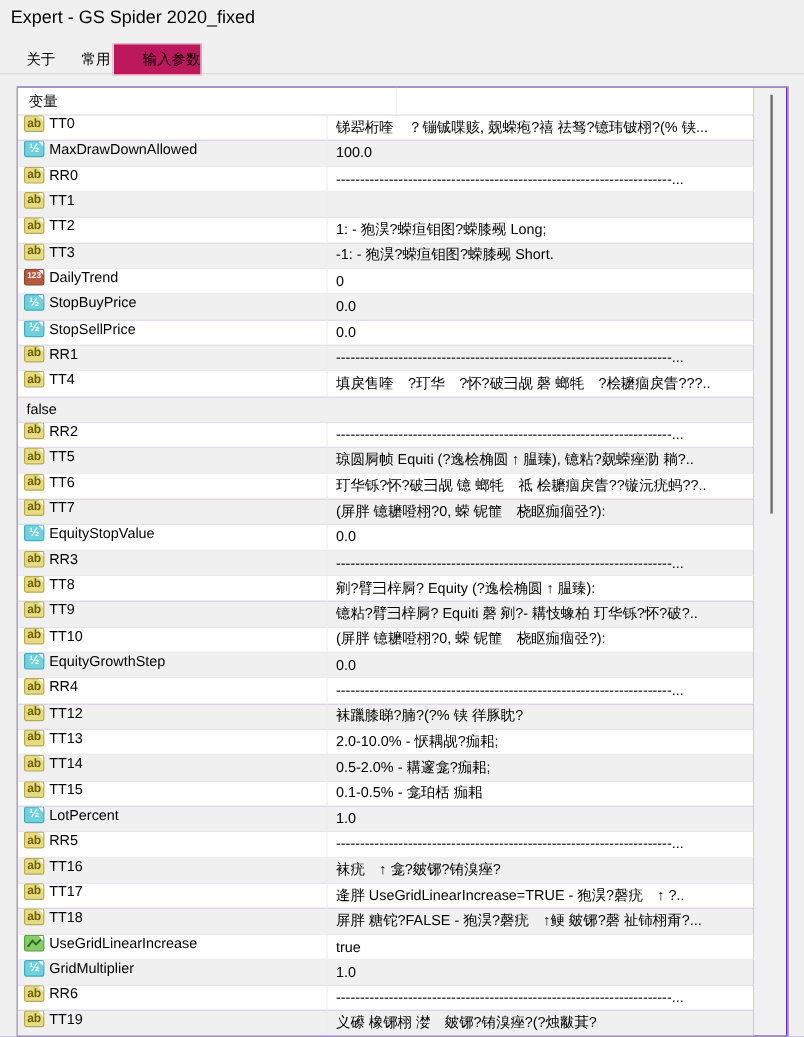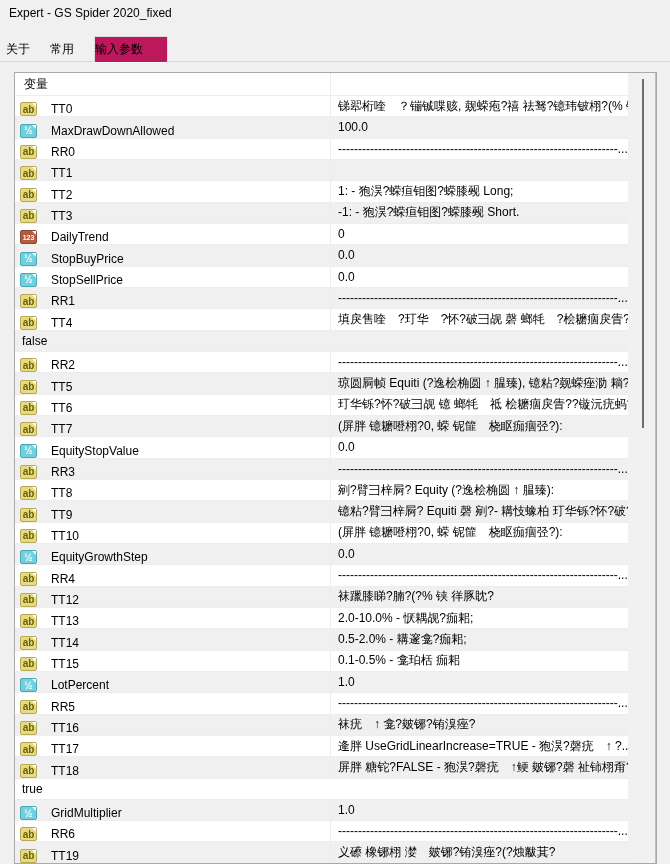--- a/index.html
+++ b/index.html
@@ -1,37 +1,37 @@
 <!DOCTYPE html>
 <html><head>
 <meta charset="utf-8">
 <style>
   html,body{margin:0;padding:0}
   body{
     width:670px;height:864px;overflow:hidden;position:relative;
     background:#f0f0f0;color:#000;
     font-family:"Liberation Sans","DejaVu Sans",sans-serif;font-size:12px;
   }
-  .win-title{position:absolute;left:9px;top:6px;font-size:12px;white-space:nowrap}
+  .win-title{position:absolute;left:9px;top:6px;font-size:15px;white-space:nowrap}
   .tabbar{position:absolute;left:0;top:36px;width:670px;height:25px;border-bottom:1px solid #d9d9d9}
-  .tab{position:absolute;top:1px;height:24px;line-height:24px;text-align:left;cursor:default;white-space:nowrap}
+  .tab{position:absolute;top:1px;height:24px;line-height:24px;text-align:right;cursor:default;white-space:nowrap}
   .tab.t0{left:6px;width:40px}
   .tab.t1{left:50px;width:42px}
   .tab.t2{left:94px;width:72px}
   .tab.active{background:#be185d;border:1px solid #dcdcdc;border-bottom:1px solid #fff;top:0;height:25px;z-index:2}
   .grid{
     position:absolute;left:14px;top:72px;width:643px;height:792px;
-    background:#5eead4;border:1px solid #a9a9a9;box-sizing:border-box;overflow:hidden;
+    background:#6d28d9;border:1px solid #a9a9a9;box-sizing:border-box;overflow:hidden;
   }
   .ghead{display:flex;height:22px;line-height:22px;background:#fff;border-bottom:1px solid #ededed;width:613px}
   .ghead .h1{width:316px;padding-left:9px;box-sizing:border-box;border-right:1px solid #ededed}
   .ghead .h2{flex:1;padding-left:8px}
   .row{display:flex;height:21.33px;box-sizing:border-box;border-bottom:1px solid #ededed;width:613px;background:#fff}
   .row.alt{background:#f0f0f0}
-  .cname{width:316px;box-sizing:border-box;border-right:1px solid #ededed;display:flex;align-items:flex-end;padding-left:5px;gap:14px;overflow:hidden;white-space:nowrap}
+  .cname{width:258px;box-sizing:border-box;border-right:1px solid #ededed;display:flex;align-items:flex-start;padding-left:5px;gap:4px;overflow:hidden;white-space:nowrap}
   .cval{flex:1;display:flex;align-items:center;padding-left:7px;overflow:hidden;white-space:nowrap}
   .pico{width:17px;height:14px;border-radius:2px;flex:none;position:relative;display:flex;align-items:center;justify-content:center;font-weight:bold;box-sizing:border-box}
   .pico:after{content:"";position:absolute;top:0;right:0;border-right:4px solid #fdfdfd;border-bottom:4px solid transparent}
   .pico.ab{background:#e6db84;border:1px solid #b5aa51;color:#6b6200;font-size:10px}
   .pico.int{background:#b65a40;border:1px solid #8c4631;color:#fff;font-size:7px;letter-spacing:0}
   .pico.dbl{background:#6fd1de;border:1px solid #48aab9;color:#fff;font-size:10px}
   .pico.bool{background:#86cc68;border:1px solid #54a23c}
   .scrolltrack{position:absolute;top:0;right:1px;width:27px;height:790px;background:#f1f1f1}
   .scrollthumb{position:absolute;left:14px;top:6px;width:2px;height:349px;background:#6e6e6e}
 </style>
@@ -264,20 +264,28 @@
         <div class="cval">逄胖 UseGridLinearIncrease=TRUE - 狍淏?磬疣　↑ ?..</div>
       </div>
       <div class="row alt">
         <div class="cname">
           <span class="pico ab">ab</span>
           <span>TT18</span>
         </div>
         <div class="cval">屏胖 糖铊?FALSE - 狍淏?磬疣　↑鲠 皴铘?磬 祉铈栩甭?...</div>
       </div>
       <div class="row">
+        <div class="cname">
+          <span class="pico bool">
+            <svg width="13" height="10" viewBox="0 0 13 10">
+              <polyline points="1,8 5,3 8,6 12,2" fill="none" stroke="#2f6d1f" stroke-width="1.6"></polyline>
+            </svg>
+          </span>
+          <span>UseGridLinearIncrease</span>
+        </div>
         <div class="cval">true</div>
       </div>
       <div class="row alt">
         <div class="cname">
           <span class="pico dbl">½</span>
           <span>GridMultiplier</span>
         </div>
         <div class="cval">1.0</div>
       </div>
       <div class="row">

